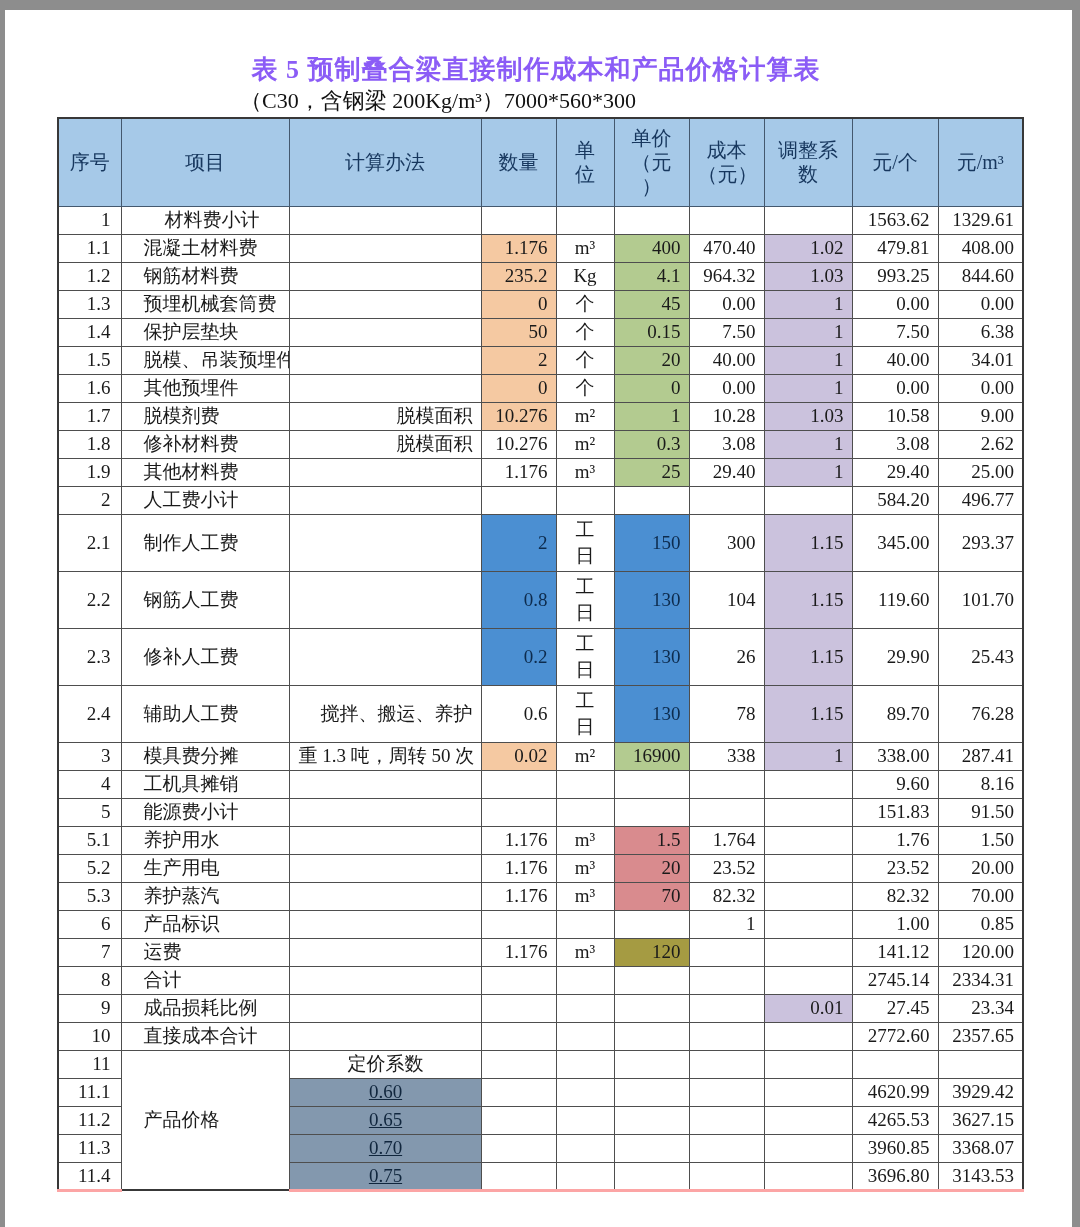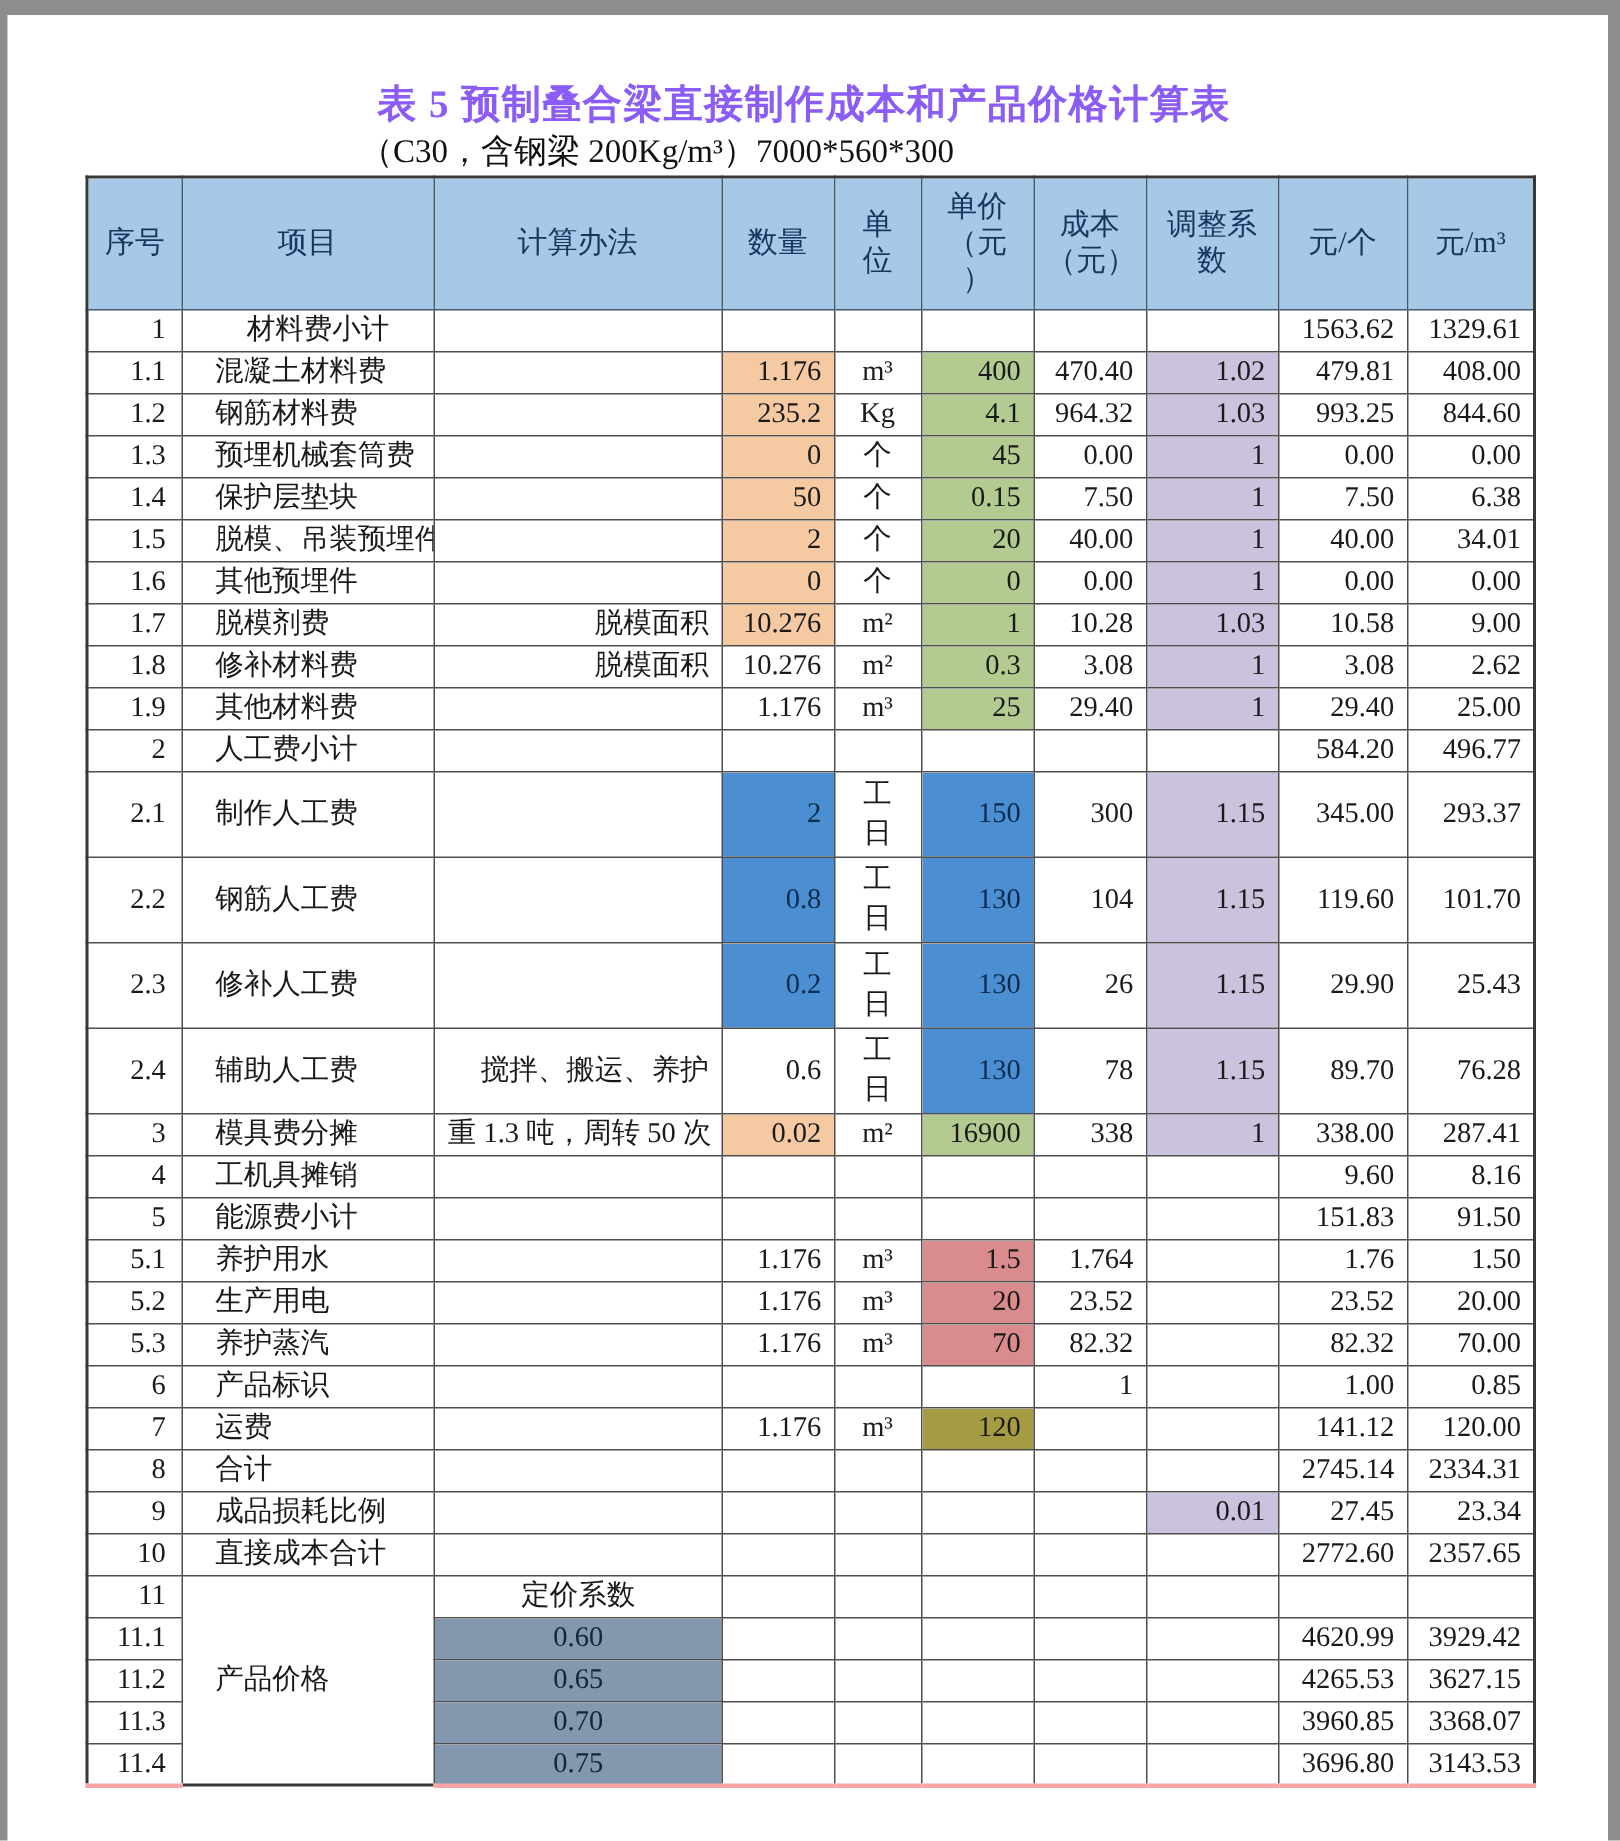--- a/index.html
+++ b/index.html
@@ -49,21 +49,21 @@
   td.c-method.center{text-align:center;}
   td.c-qty,td.c-price,td.c-cost,td.c-adj,td.c-piece,td.c-m3{text-align:right;}
   td.c-unit{text-align:center;white-space:pre-line;line-height:22px;padding:0 12px;}
 
   .bg-orange{background:var(--c-orange);}
   .bg-green{background:var(--c-green);}
   .bg-purple{background:var(--c-purple);}
   .bg-blue{background:var(--c-blue);color:#0d2b4d;}
   .bg-red{background:var(--c-red);}
   .bg-olive{background:var(--c-olive);}
-  .bg-slate{background:var(--c-slate);color:#10263d;}
+  .bg-slate{background:var(--c-slate);color:#10263d;text-decoration:underline;}
 </style>
 </head>
 <body>
 
 <div class="photo-edge" id="edge-top"></div>
 <div class="photo-edge" id="edge-left"></div>
 <div class="photo-edge" id="edge-right"></div>
 
 <div class="doc-title">表 5 预制叠合梁直接制作成本和产品价格计算表</div>
 <div class="doc-subtitle">（C30，含钢梁 200Kg/m³）7000*560*300</div>

